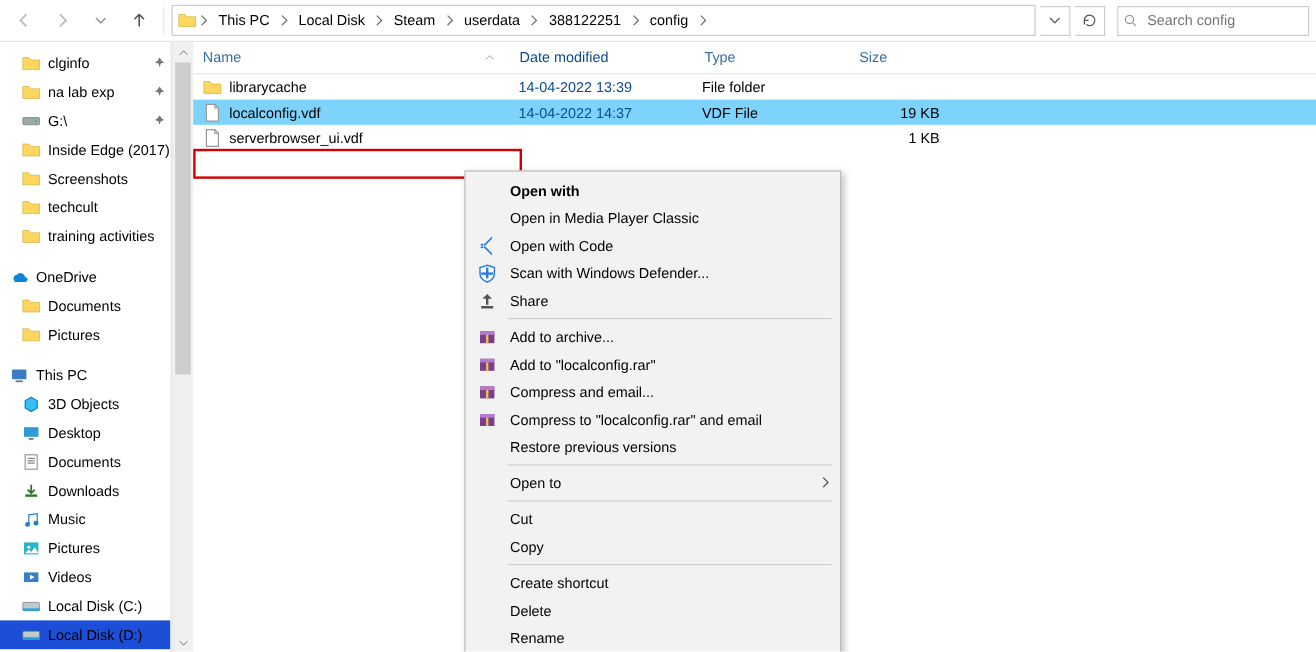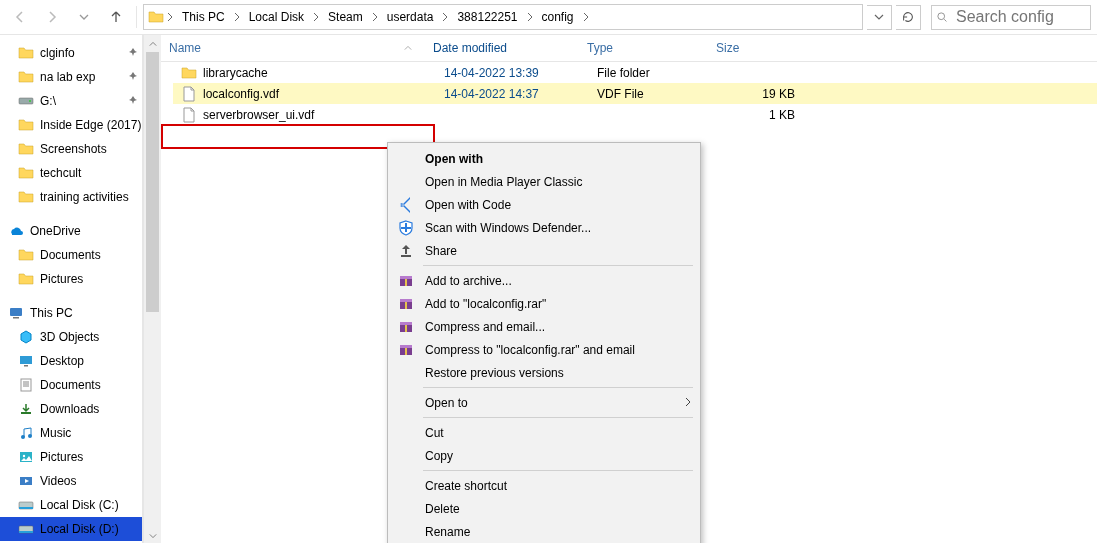--- a/index.html
+++ b/index.html
@@ -65,21 +65,21 @@
     width:150px;
     height:23px;
     border:1px solid #ccc;
     display:flex; align-items:center;
     padding:0 4px;
     color:#777;
     gap:6px;
     margin-left:6px;
   }
   .search input {
-    border:none; outline:none; font-size:16px;
+    border:none; outline:none; font-size:12px;
     width:100%;
     color:#222;
   }
   
   .body {
     display:flex;
     height:509px;
     position:relative;
   }
   .nav {
@@ -153,24 +153,23 @@
     margin-left:auto; margin-right:12px; color:#999;
   }
   .c-date { width:145px; color:#0b4c8c; }
   .c-type { width:120px; }
   .c-size { width:70px; }
   .rows { }
   .row {
     display:flex;
     height:21px;
     align-items:center;
-    margin-left:12px;
   }
   .row.sel {
-    background:#fef9c3;
+    background:#7dd3fc;
   }
   .cell { padding-left:8px; display:flex; align-items:center; gap:6px; height:100%; }
   .cell.c-size { justify-content:flex-end; padding-right:8px; }
   .file-ico svg { display:block; }
   .highlight-red {
     position:absolute;
     border:2px solid #d40000;
     pointer-events:none;
   }
   .ctx {

